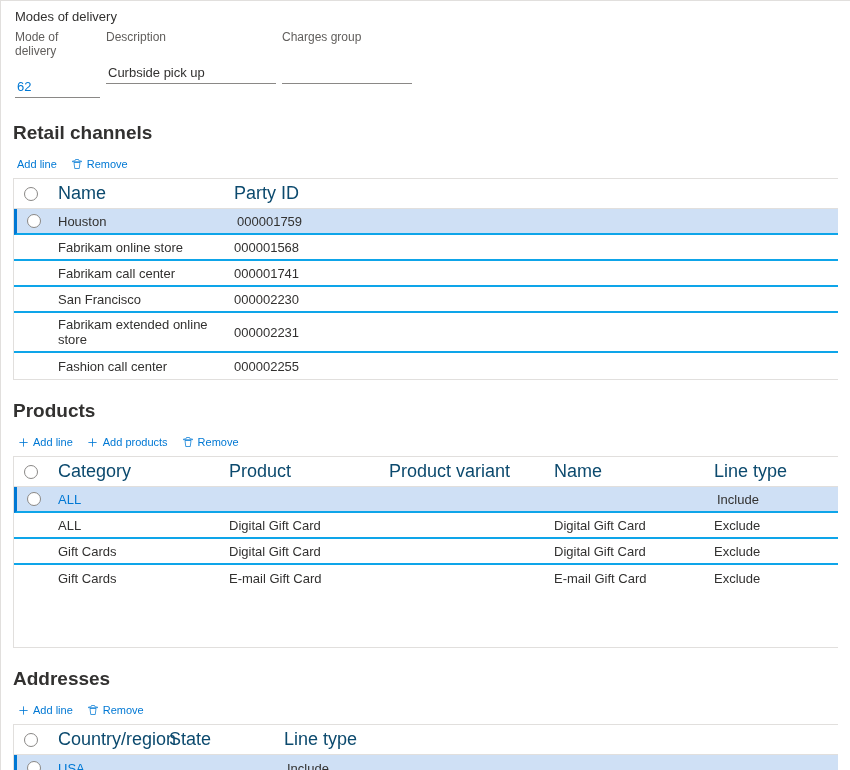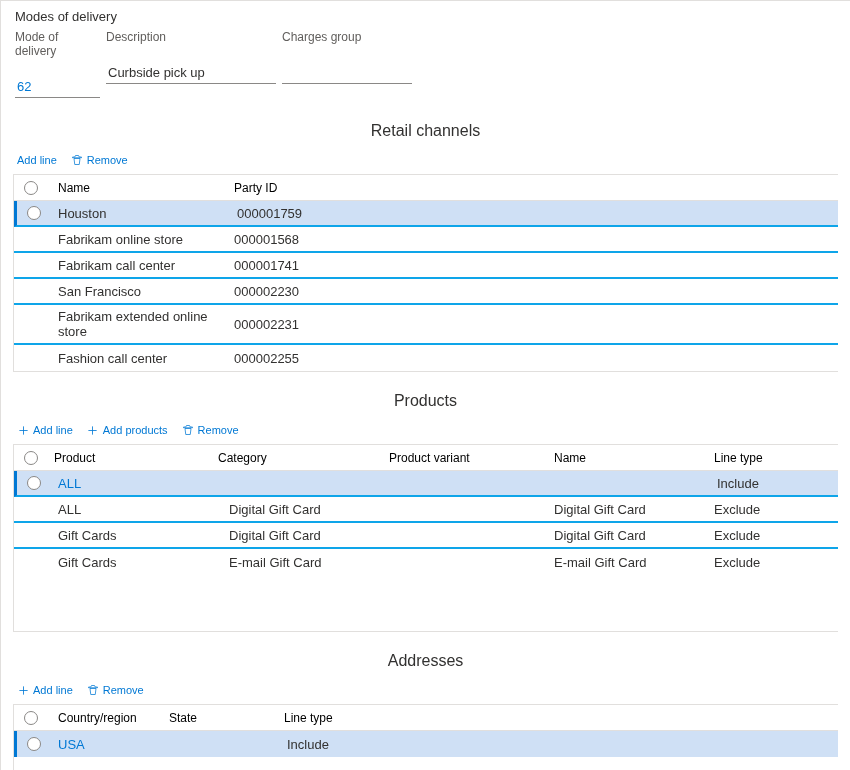--- a/index.html
+++ b/index.html
@@ -50,25 +50,24 @@
     background: transparent;
     color: #323130;
     font-family: inherit;
   }
   .field-input.link { color: #0078d4; }
 
   .section {
     margin: 20px 12px 0 12px;
   }
   .section-title {
-    font-size: 16px;
-    font-weight: 400;
+    font-size: 19px;
+    font-weight: 700;
     color: #323130;
     margin-bottom: 10px;
-    text-align: center;
   }
   .toolbar {
     display: flex;
     gap: 14px;
     padding: 4px 4px 8px 4px;
     align-items: center;
   }
   .toolbar-btn {
     background: none;
     border: none;
@@ -91,22 +90,22 @@
     border-left: 1px solid #e1dfdd;
     border-right: none;
   }
   .grid-header, .grid-row {
     display: flex;
     align-items: center;
     min-height: 26px;
     border-bottom: 2px solid #0ea5e9;
   }
   .grid-header {
-    font-size: 12px;
-    color: #000000;
+    font-size: 18px;
+    color: #0c4a6e;
     border-bottom: 1px solid #e1dfdd;
   }
   .grid-row {
     font-size: 13px;
   }
   .grid-row.selected {
     background: #cfe0f5;
     border-left: 3px solid #0078d4;
   }
   .grid-row.selected .cell-first { padding-left: 7px; }
@@ -262,22 +261,22 @@
             </svg>
         </span>
         <span>Remove</span>
       </button>
     </div>
     <div class="grid">
       <div class="grid-header">
         <div class="cell-check">
             <div class="radio-circle"></div>
           </div>
+        <div class="cell p-cat cell-first">Category</div>
         <div class="cell p-prod">Product</div>
-        <div class="cell p-cat cell-first">Category</div>
         <div class="cell p-var">Product variant</div>
         <div class="cell p-name">Name</div>
         <div class="cell p-ltype">Line type</div>
       </div>
       <div class="grid-body pr no-bottom-border" id="pr-body">
           <div class="grid-row selected">
             <div class="cell-check">
               <div class="radio-circle"></div>
             </div>
             <div class="cell p-cat cell-first link-text">ALL</div>

